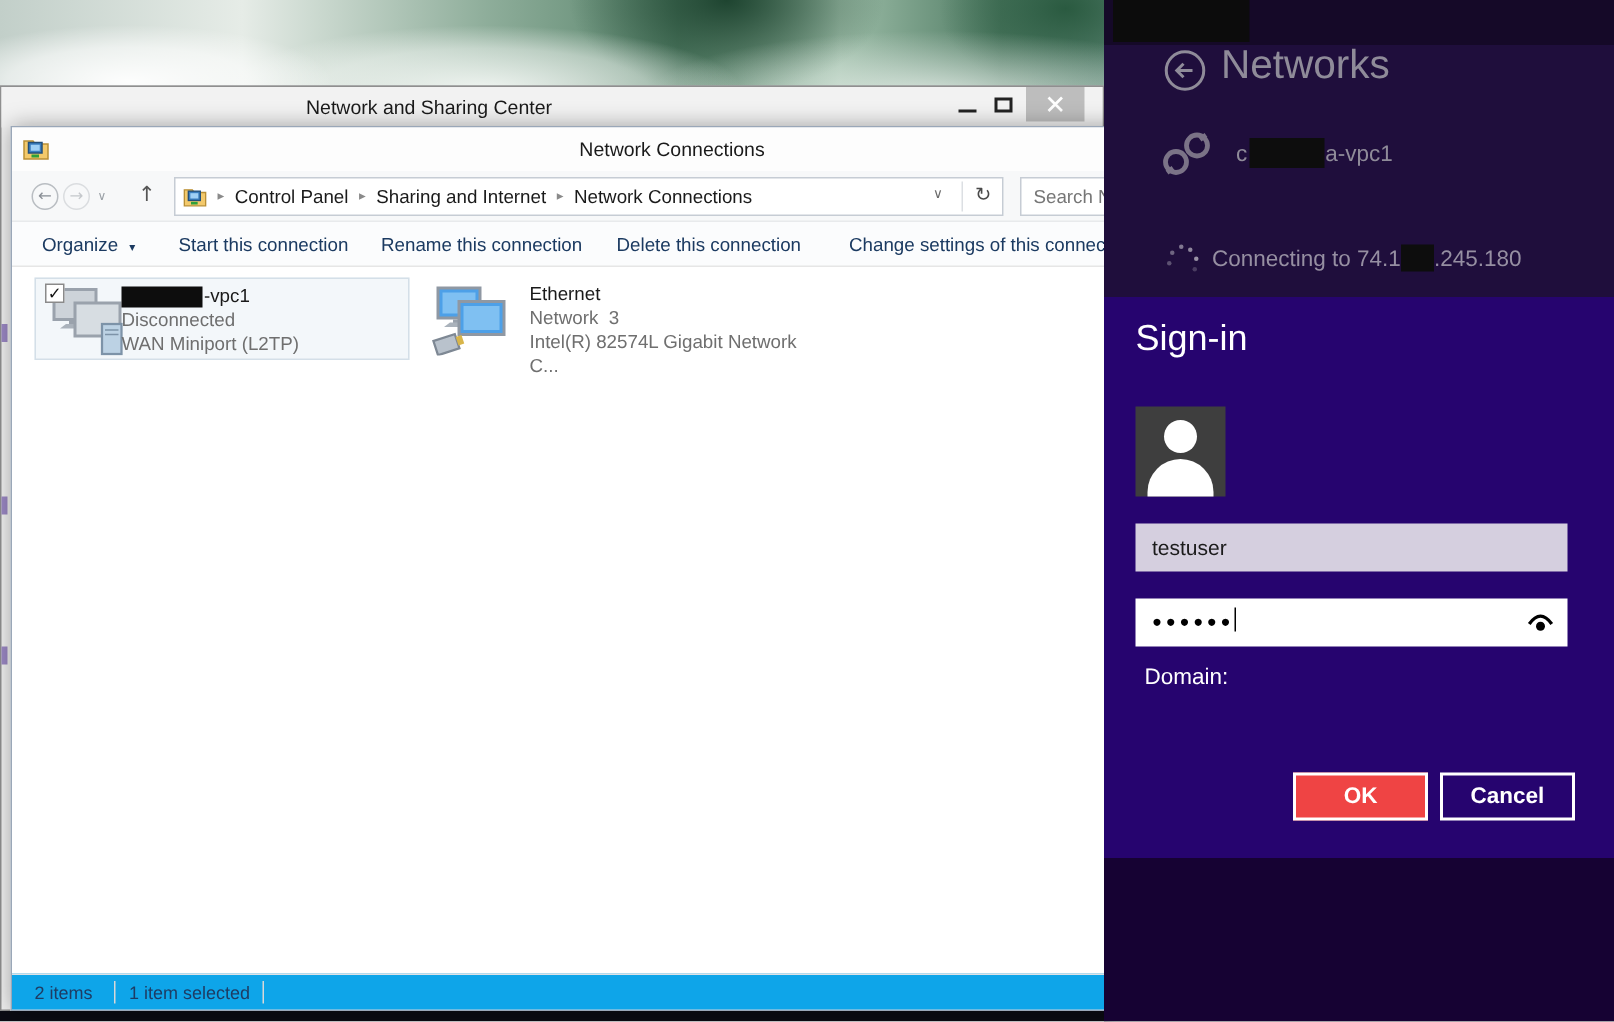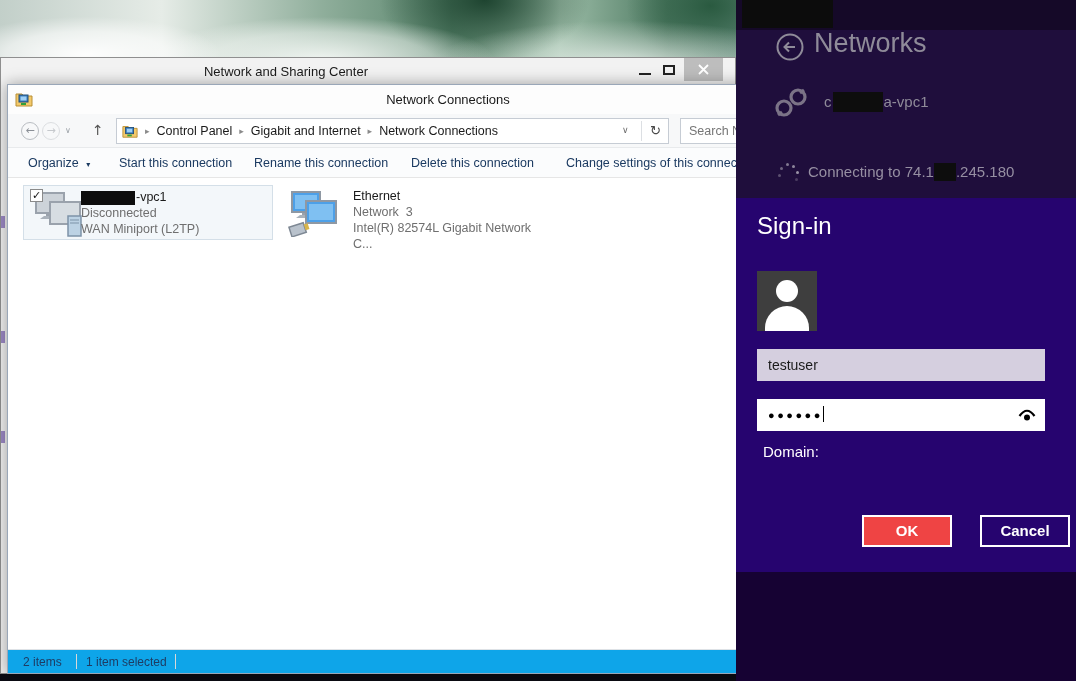--- a/index.html
+++ b/index.html
@@ -96,21 +96,21 @@
   .field-user { top:151px; background:#d5cfdf; }
   .field-pass { top:201px; background:#ffffff; }
   .field-user span { display:block; padding-left:11px; line-height:32px; font-size:14px; color:#1b1b1b; }
   .pass-dots { display:inline-block; padding-left:11px; line-height:32px; font-size:11px; letter-spacing:2.5px; color:#000; }
   .caret-line { display:inline-block; width:1.5px; height:16px; background:#000; vertical-align:-3px; }
   .eye { position:absolute; right:9px; top:9px; }
   .domain-label { position:absolute; left:27px; top:245px; font-size:15px; color:#fff; }
   .btn { position:absolute; top:317px; width:90px; height:32px; border:2px solid #fff; color:#fff;
          font-size:15px; font-weight:bold; text-align:center; line-height:28px; cursor:default; }
   .btn-ok { left:126px; }
-  .btn-cancel { left:244px; background:transparent;text-align:center; }
+  .btn-cancel { left:224px; background:transparent;text-align:center; }
   .panel-bottom { position:absolute; left:0; top:572px; width:340px; height:109px; background:#160233; }
 </style>
 </head>
 <body>
 
 <div class="screen">
 
   <div class="wallpaper"></div>
 
   <div class="nsc">
@@ -150,21 +150,21 @@
         <div class="crumbs">
           <svg width="16" height="16" viewBox="0 0 18 18">
             <path d="M1 4 h6 l1.5 2 H17 v10 H1 z" fill="#f3c96b" stroke="#b98f35" stroke-width="1"></path>
             <rect x="4" y="5" width="9" height="7" fill="#3a7ebf" stroke="#234f79" stroke-width="1"></rect>
             <rect x="5.5" y="6.5" width="6" height="4" fill="#9fd0f5"></rect>
             <rect x="6" y="13" width="5" height="2" fill="#2fa03a"></rect>
           </svg>
           <span class="crumb-sep glyph">▸</span>
           <span>Control Panel</span>
           <span class="crumb-sep glyph">▸</span>
-          <span>Gigabit and Internet</span>
+          <span>Sharing and Internet</span>
           <span class="crumb-sep glyph">▸</span>
           <span>Network Connections</span>
         </div>
         <div class="addr-caret glyph">∨</div>
         <div class="addr-div"></div>
         <div class="addr-refresh glyph">↻</div>
       </div>
 
       <div class="searchbox">
         <input type="text" placeholder="Search Network Connections" style="">

